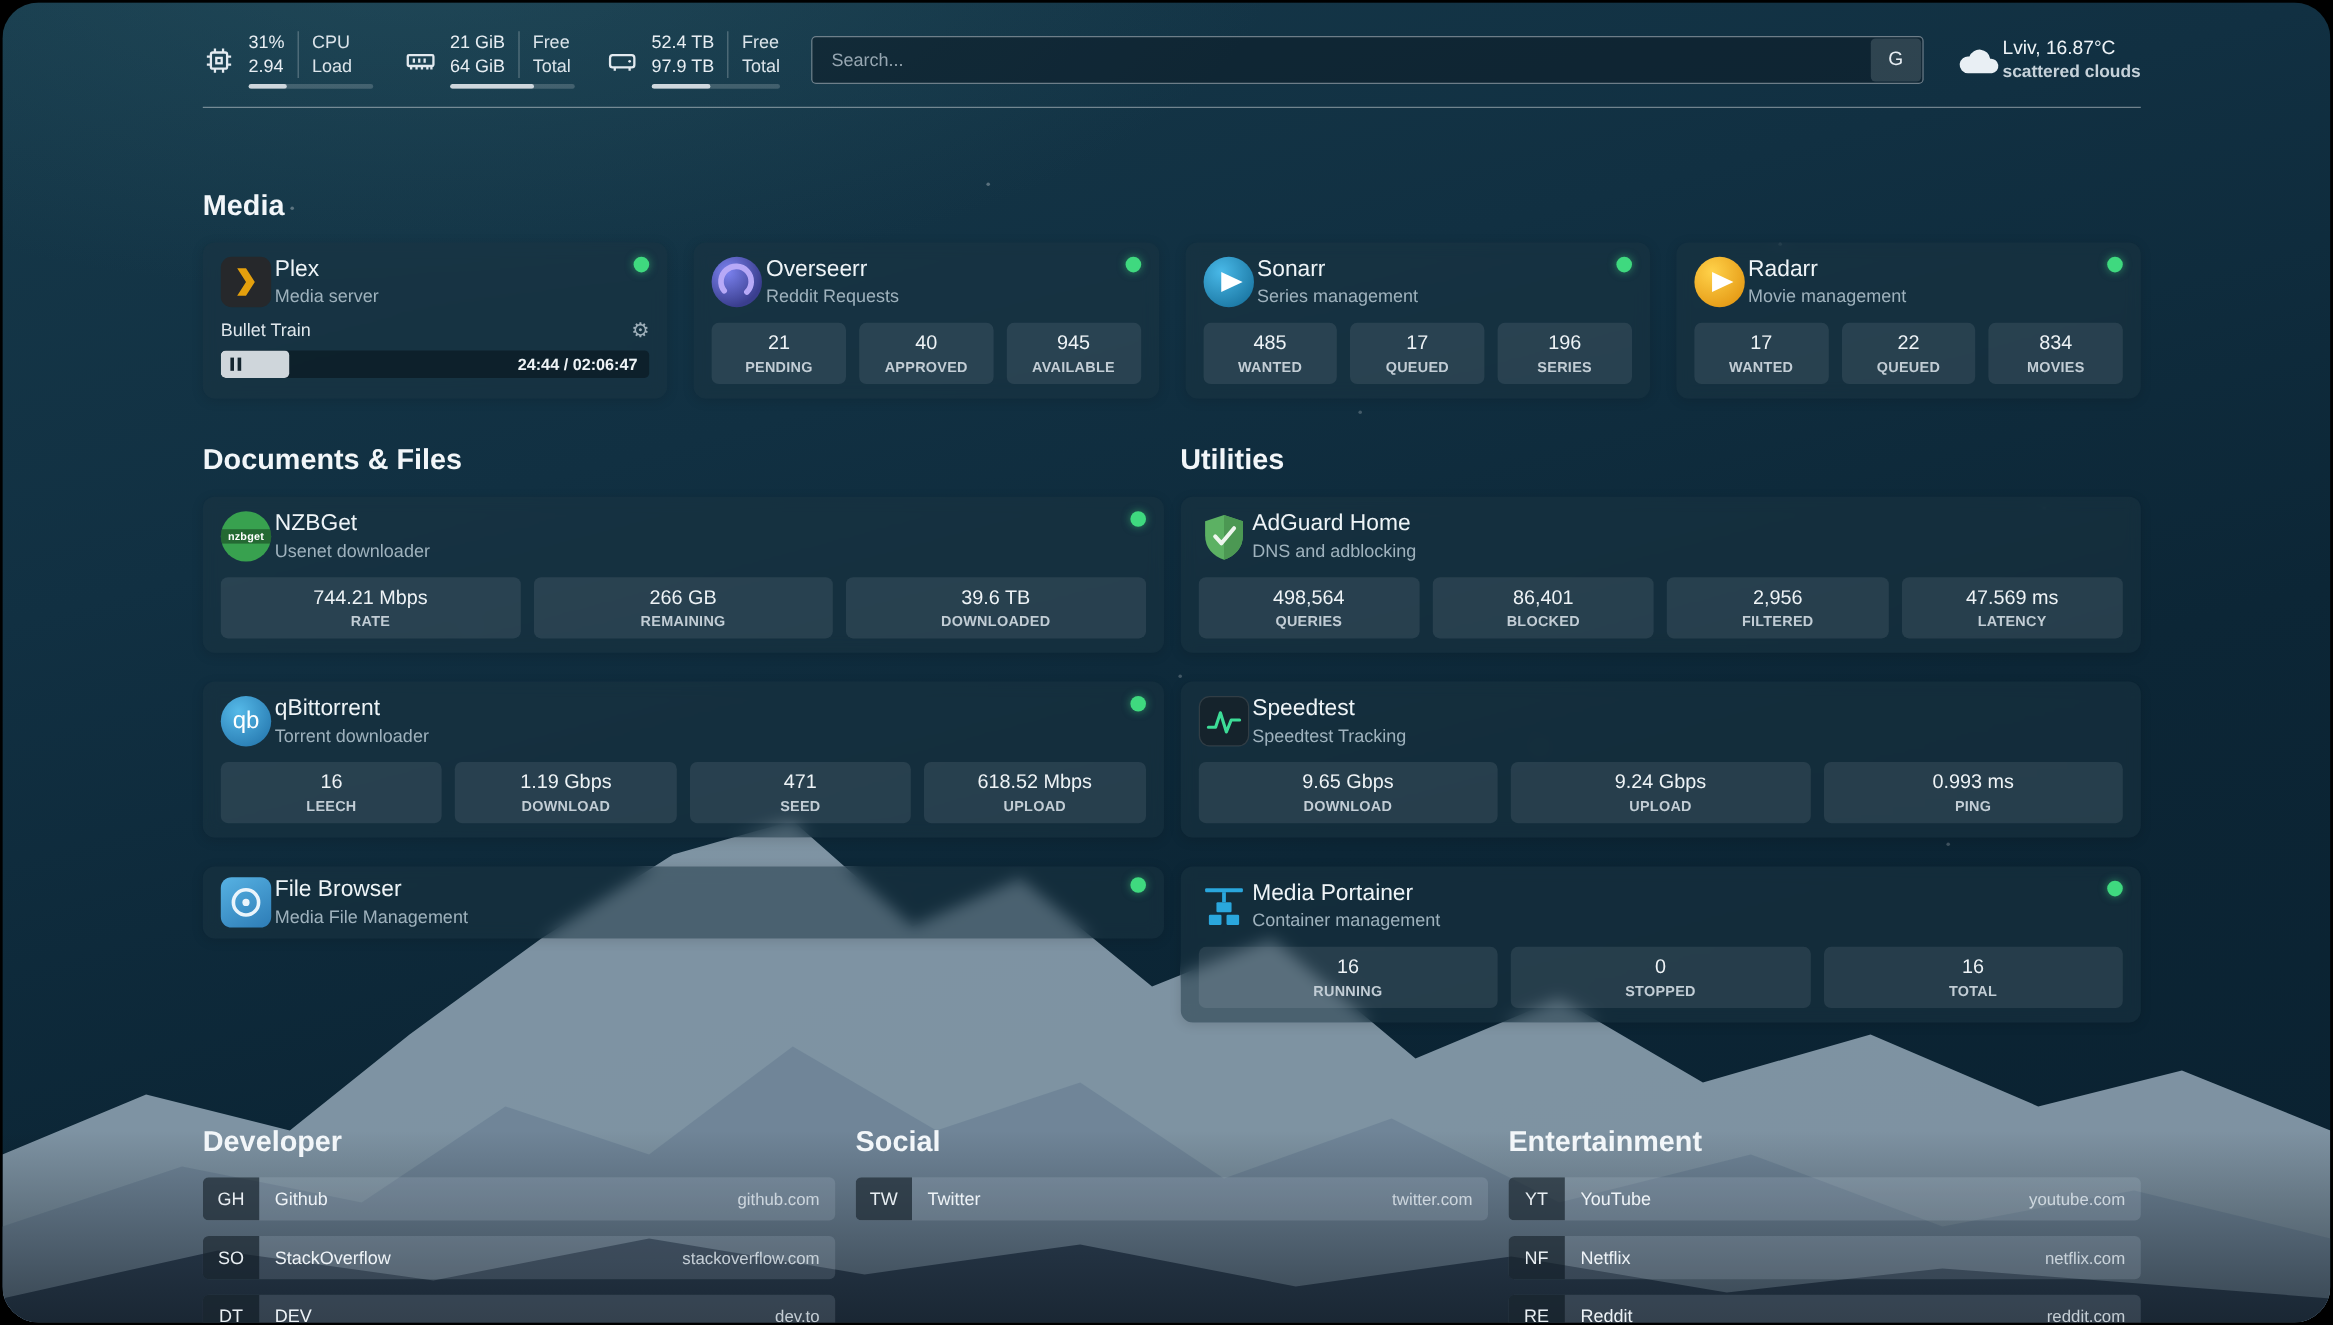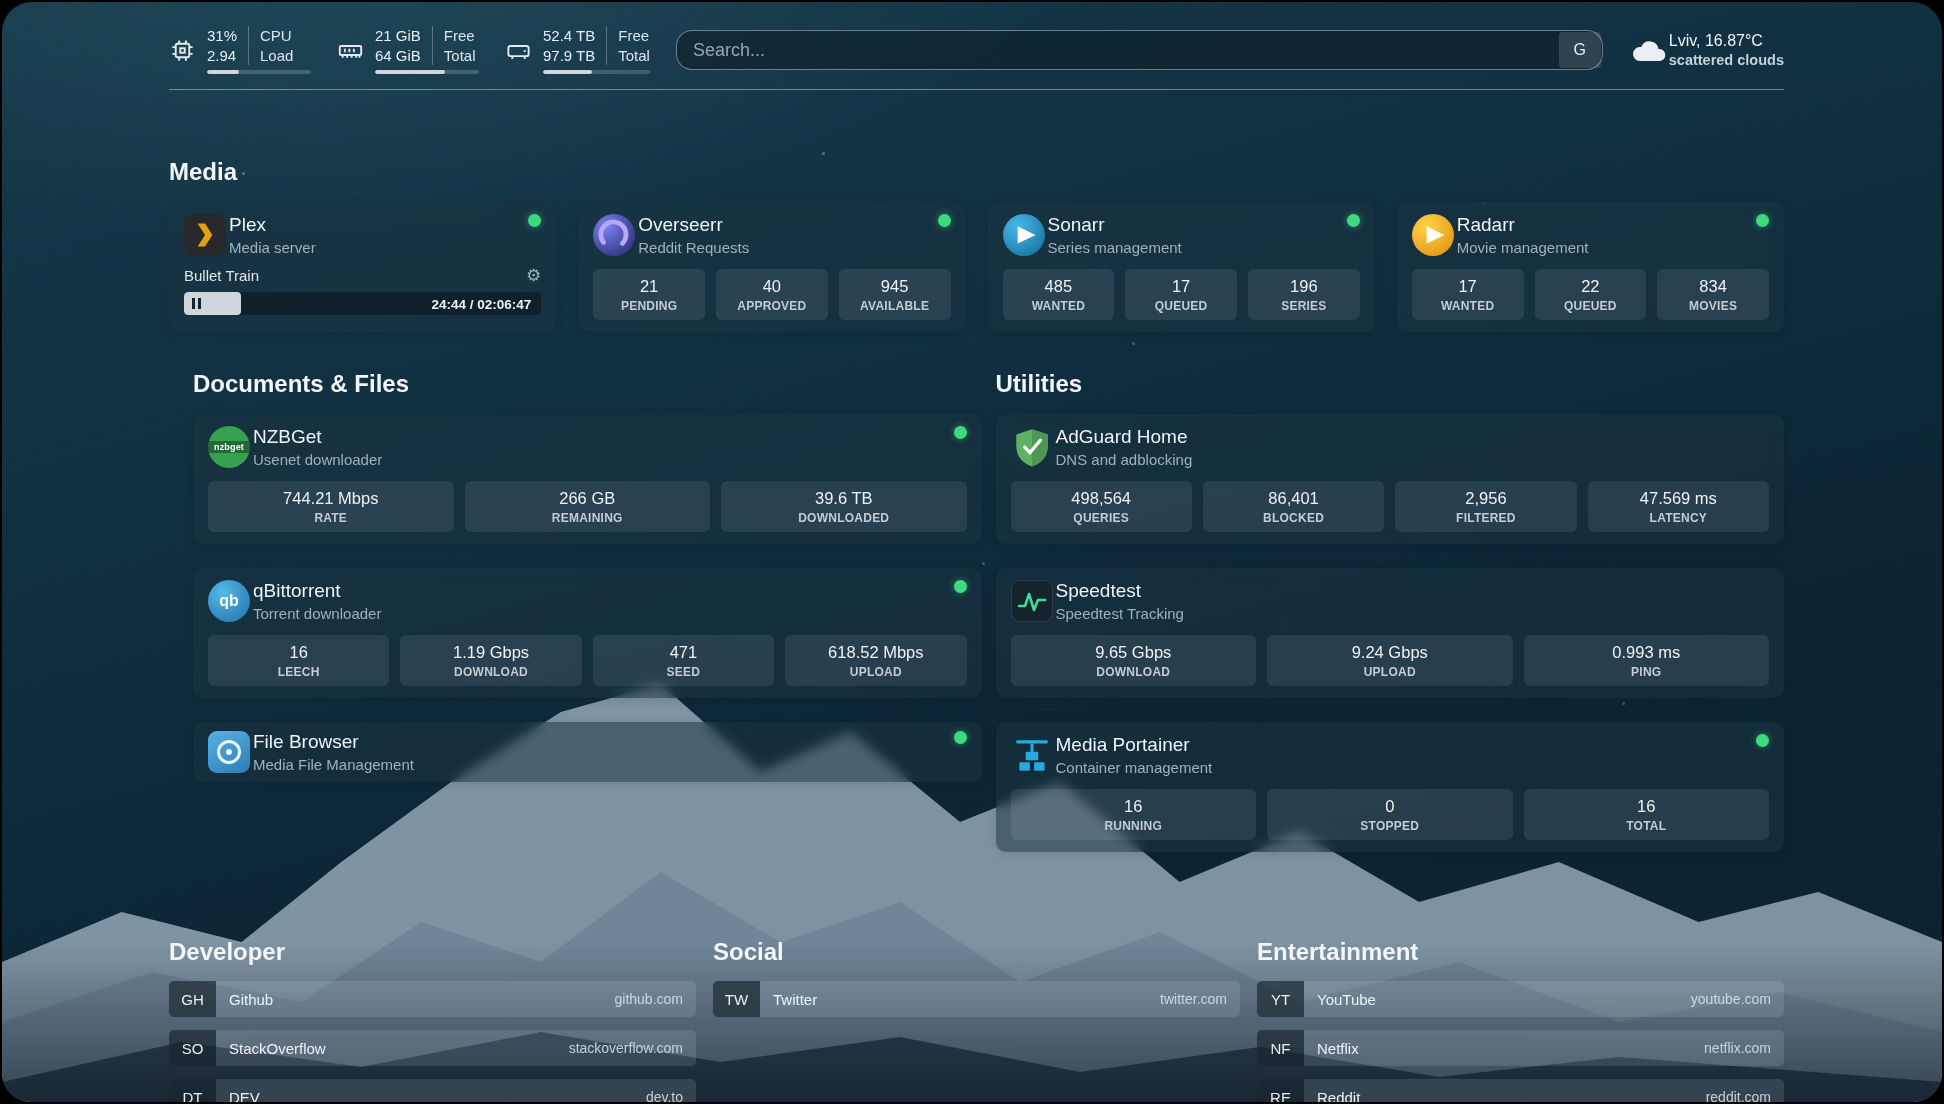--- a/index.html
+++ b/index.html
@@ -29,41 +29,41 @@
   .widget{display:flex;align-items:center;gap:11px;}
   .w-icon{width:27px;height:27px;flex:0 0 27px;color:#e3eaf0;}
   .w-body{display:flex;flex-direction:column;gap:5px;min-width:104px;}
   .w-text{display:flex;gap:11px;font-size:15px;line-height:1.3;color:#e8eef3;}
   .w-col{display:flex;flex-direction:column;}
   .w-col2{border-left:1px solid rgba(255,255,255,.28);padding-left:11px;color:#dbe4ea;}
   .w-bar{height:4px;border-radius:2px;background:rgba(255,255,255,.18);overflow:hidden;}
   .w-fill{height:100%;background:#cfd7dd;border-radius:2px;}
 
   .searchwrap{flex:1;position:relative;height:40px;}
-  .searchwrap input{width:100%;height:100%;box-sizing:border-box;border-radius:16px;
+  .searchwrap input{width:100%;height:100%;box-sizing:border-box;border-radius:4px;
     background:rgba(12,28,38,.55);border:1.5px solid rgba(203,213,221,.50);
-    color:#e8eef3;font-size:18px;padding:0 60px 0 16px;outline:none;
+    color:#e8eef3;font-size:15px;padding:0 60px 0 16px;outline:none;
     font-family:"Liberation Sans", sans-serif;}
   .searchwrap input::placeholder{color:#96a6b1;}
   .search-btn{position:absolute;right:2px;top:2px;bottom:2px;width:42px;border-radius:4px;
     background:rgba(220,228,234,.16);display:flex;align-items:center;justify-content:center;
     color:#e8eef3;font-size:16px;cursor:pointer;}
 
   .weather{display:flex;align-items:center;}
   .weather-icon{width:40px;height:28px;}
   .weather-line1{font-size:16px;color:#eef3f7;}
   .weather-line2{font-size:14.5px;color:#c6d2da;margin-top:2px;font-weight:bold;}
 
   .divider{margin-top:15px;border-top:1.5px solid rgba(255,255,255,.40);}
 
   
   .section-title{font-size:24px;font-weight:600;color:#f2f6f9;margin:0 0 16px 0;}
   .media-title{margin-top:68px;}
   .grid-4{display:grid;grid-template-columns:repeat(4,1fr);gap:22px;}
-  .two-col{display:grid;grid-template-columns:1fr 1fr;gap:14px;margin-top:38px;margin-left:24px;}
+  .two-col{display:grid;grid-template-columns:1fr 1fr;gap:14px;margin-top:38px;}
   .col .card{margin-bottom:24px;}
 
   .card{background:rgba(26,52,66,.52);border-radius:10px;padding:12px 15px;
     backdrop-filter:blur(6px);box-shadow:0 2px 10px rgba(0,0,0,.12);}
   .card-head{display:flex;align-items:flex-start;gap:3px;position:relative;}
   .app-icon{width:42px;height:42px;flex:0 0 42px;display:flex;align-items:center;justify-content:center;}
   .app-icon svg{width:42px;height:42px;display:block;}
   .app-meta{display:flex;flex-direction:column;}
   .app-name{font-size:19px;color:#eef4f7;font-weight:500;}
   .app-desc{font-size:15px;color:#9fb2bd;margin-top:3px;}
@@ -91,21 +91,21 @@
   .ic-circle{width:42px;height:42px;border-radius:50%;display:flex;align-items:center;justify-content:center;position:relative;overflow:hidden;}
   .ic-square{width:42px;height:42px;border-radius:9px;display:flex;align-items:center;justify-content:center;position:relative;overflow:hidden;}
   .plex-bg{background:#26282b;}
   .overseerr-bg{background:radial-gradient(circle at 32% 30%, #7b82ef, #3a3e8e 72%);}
   .sonarr-bg{background:radial-gradient(circle at 35% 30%, #49b9e8, #1d7aa6 78%);}
   .radarr-bg{background:radial-gradient(circle at 35% 30%, #ffd24a, #e69c17 78%);}
   .nzbget-bg{background:#38a14f;}
   .nzb-band{position:absolute;left:0;right:0;top:15px;height:12px;background:rgba(0,0,0,.35);}
   .nzb-txt{position:relative;font-size:9px;color:#fff;font-weight:bold;letter-spacing:.02em;}
   .qb-bg{background:radial-gradient(circle at 35% 30%, #55b9e8, #2b7fb5 78%);}
-  .qb-txt{font-size:16px;color:#fff;font-weight:bold;}
+  .qb-txt{font-size:20px;color:#fff;font-weight:normal;}
   .fb-bg{background:linear-gradient(150deg,#57b2e3,#2d7cb6);}
   .fb-ring{width:18px;height:18px;border:3px solid #eaf4fb;border-radius:50%;display:flex;align-items:center;justify-content:center;}
   .fb-dot{width:6px;height:6px;border-radius:50%;background:#eaf4fb;}
   .speed-bg{background:#15232c;border:1px solid rgba(255,255,255,.12);box-sizing:border-box;border-radius:9px;}
 
   
   .bookmarks{display:grid;grid-template-columns:repeat(3,1fr);gap:17px;margin-top:62px;}
   .bm-title{margin-bottom:15px;}
   .bm-row{display:flex;align-items:stretch;height:36px;margin-bottom:13px;border-radius:5px;
     overflow:hidden;background:rgba(215,228,238,.14);cursor:pointer;text-decoration:none;}

